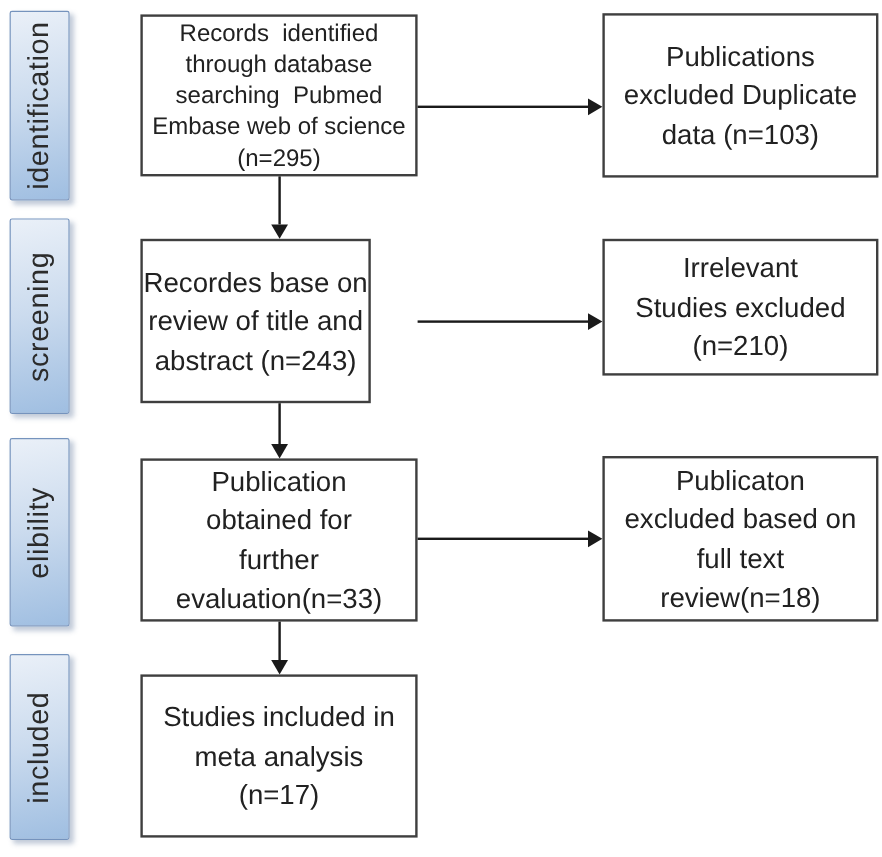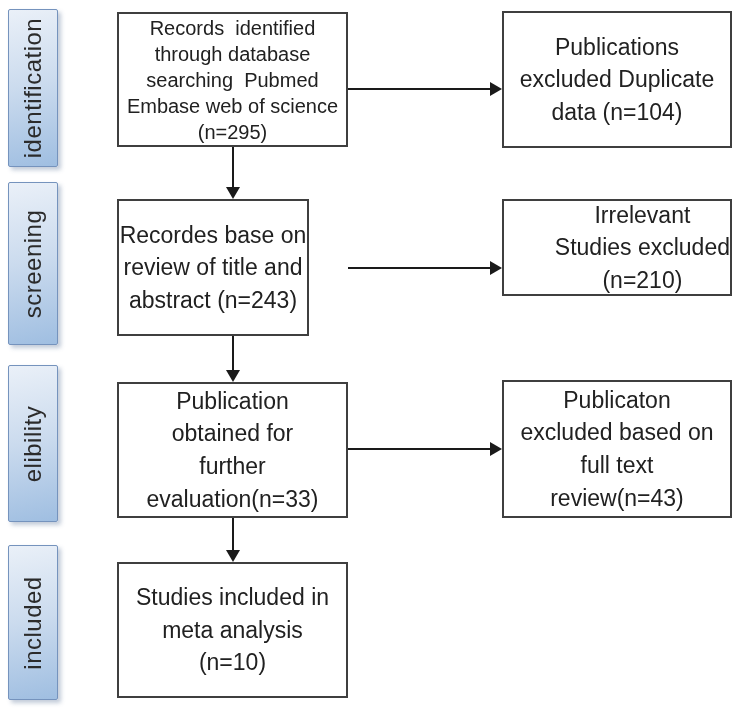--- a/index.html
+++ b/index.html
@@ -117,38 +117,38 @@
   </div>
   <div class="flow-box" style="left:117px; top:382px; width:231px; height:136px;">
     <span class="txt">Publication
 obtained for
 further
 evaluation(n=33)</span>
   </div>
   <div class="flow-box" style="left:117px; top:562px; width:231px; height:136px;">
     <span class="txt">Studies included in
 meta analysis
-(n=10)</span>
+(n=17)</span>
   </div>
 
   <div class="flow-box" style="left:502px; top:11px; width:230px; height:137px;">
     <span class="txt">Publications
 excluded Duplicate
-data (n=104)</span>
+data (n=103)</span>
   </div>
-  <div class="flow-box" style="left:502px; top:199px; width:230px; height:97px;justify-content:flex-end;">
+  <div class="flow-box" style="left:502px; top:199px; width:230px; height:114px;">
     <span class="txt">Irrelevant
 Studies excluded
 (n=210)</span>
   </div>
   <div class="flow-box" style="left:502px; top:380px; width:230px; height:138px;">
     <span class="txt">Publicaton
 excluded based on
 full text
-review(n=43)</span>
+review(n=18)</span>
   </div>
 
   <div class="v-line" style="left:232px; top:147px; height:40px;"></div>
   <div class="v-head" style="left:226px; top:187px;"></div>
 
   <div class="v-line" style="left:232px; top:336px; height:34px;"></div>
   <div class="v-head" style="left:226px; top:370px;"></div>
 
   <div class="v-line" style="left:232px; top:518px; height:32px;"></div>
   <div class="v-head" style="left:226px; top:550px;"></div>

